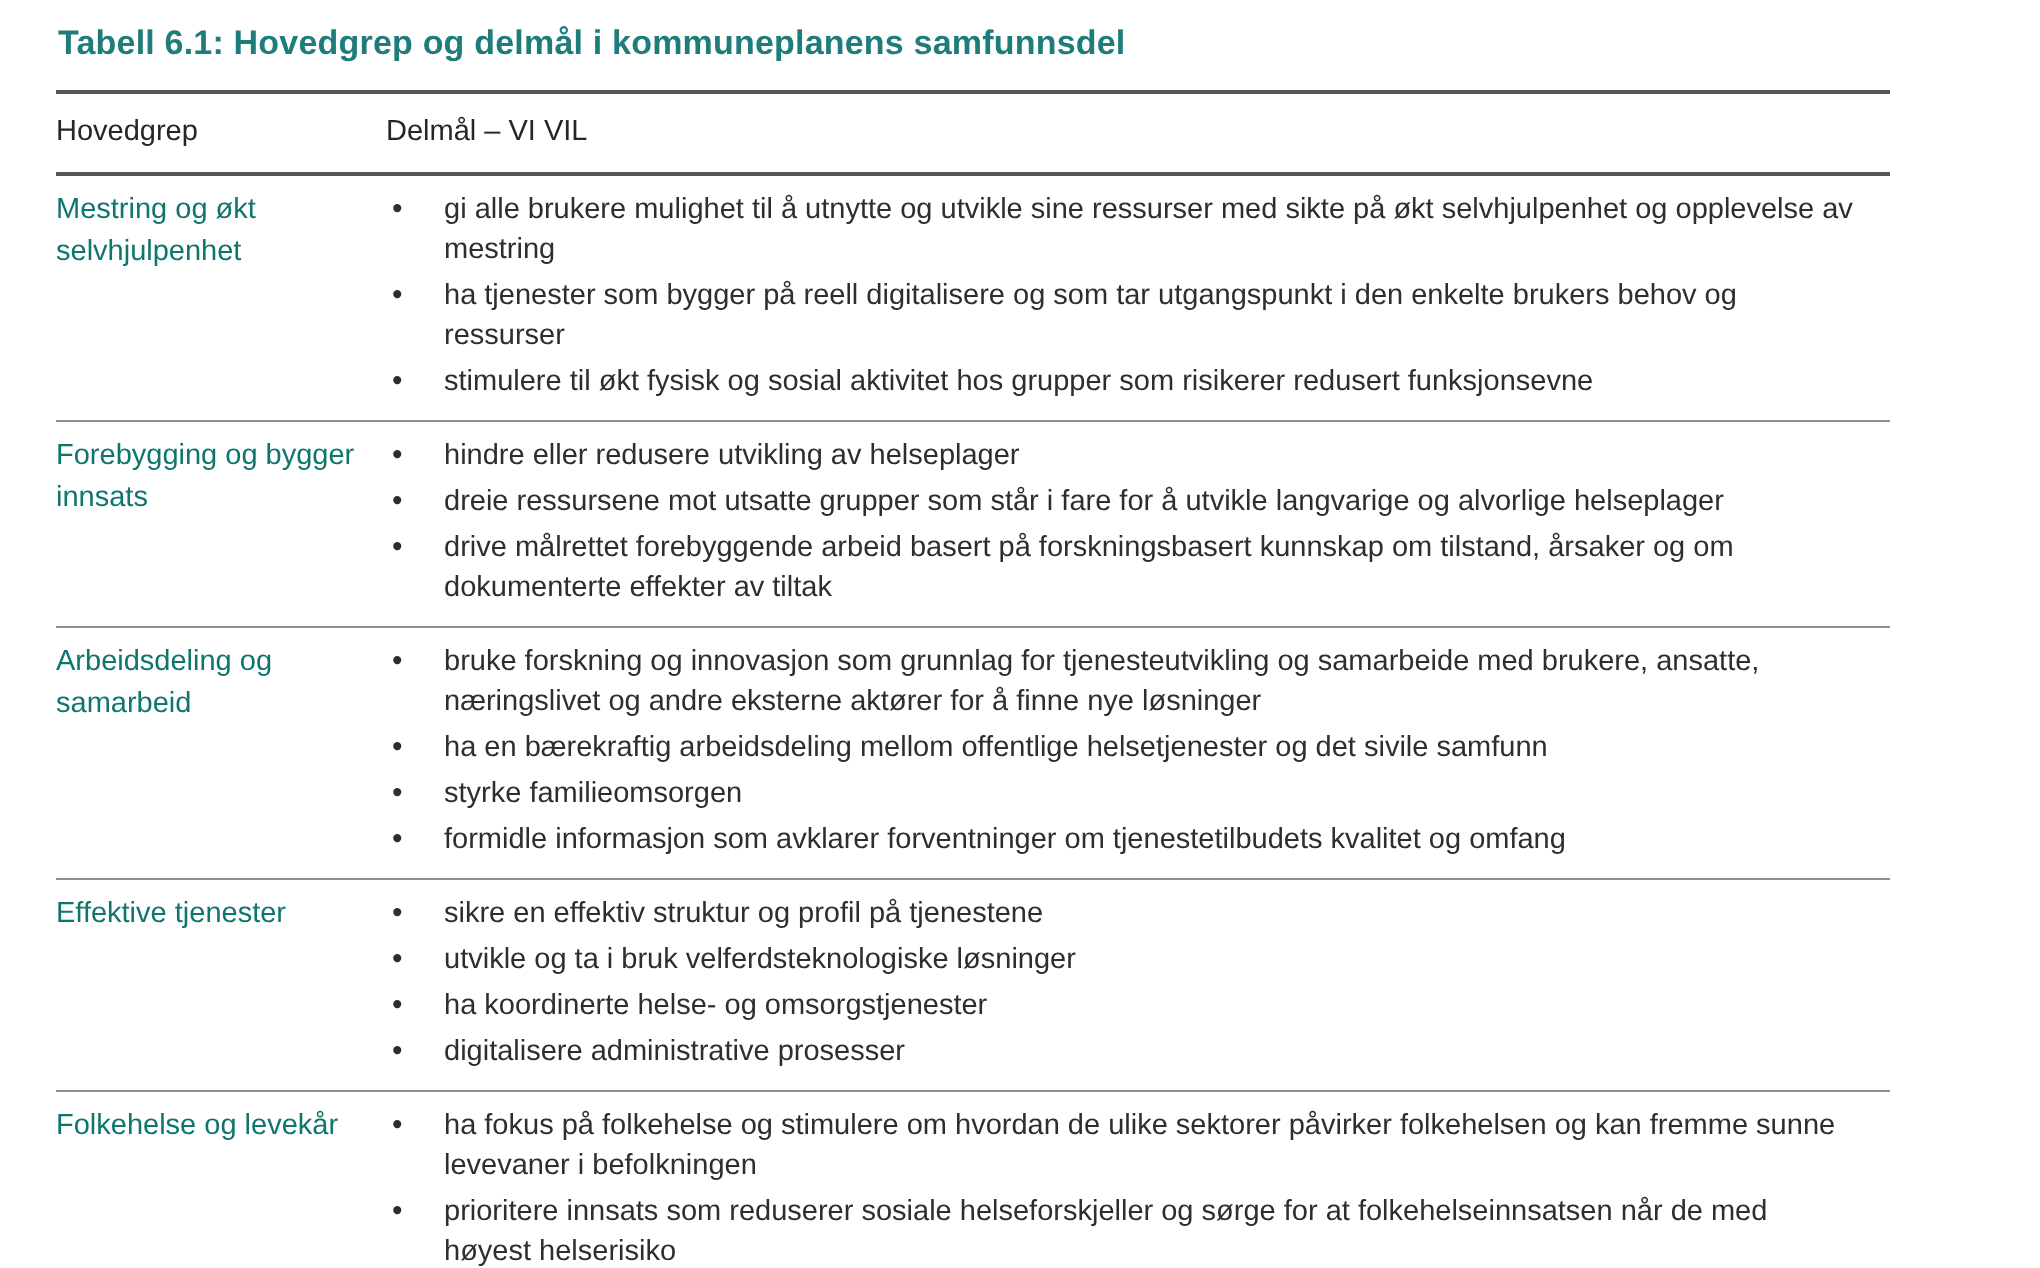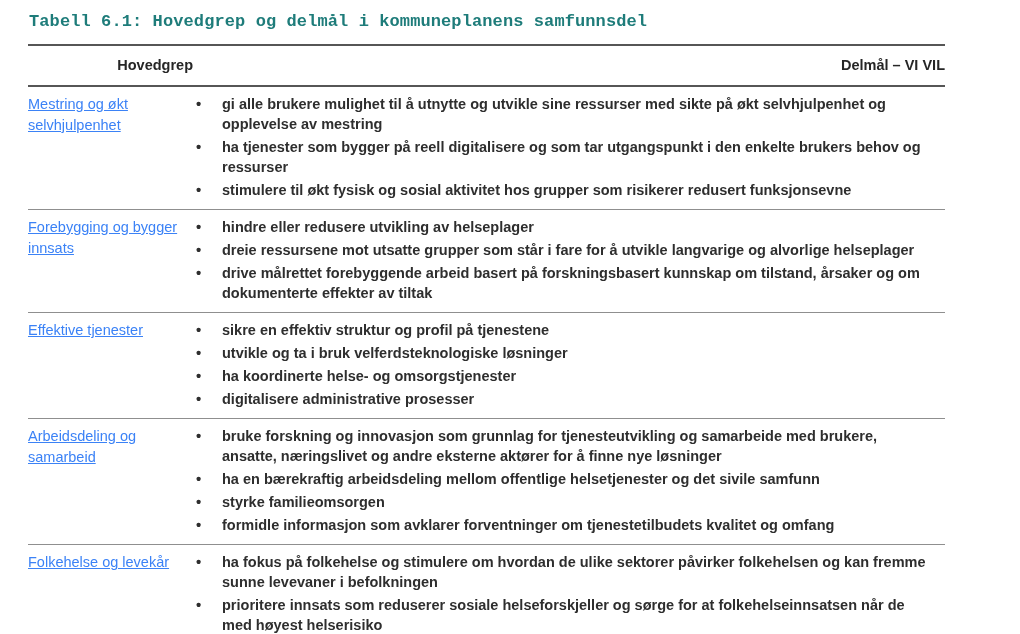--- a/index.html
+++ b/index.html
@@ -16,66 +16,63 @@
   }
   .page {
     padding: 8px 75px 0 28px;
   }
   .caption {
     color: #1e7c7a;
     font-size: 17px;
     font-weight: bold;
     margin: 4px 0 13px 1px;
     letter-spacing: 0.1px;
-    font-family: Liberation Mono, monospace;
   }
   table.goals {
     border-collapse: collapse;
     width: 917px;
     table-layout: fixed;
   }
   table.goals thead th {
-    text-align: right;
+    text-align: left;
     font-size: 14.5px;
-    font-weight: bold;
+    font-weight: normal;
     color: #262626;
     padding: 11px 0 12px 0;
     border-top: 2px solid #565656;
     border-bottom: 2px solid #565656;
   }
   .col-grep { width: 165px; }
   .col-mal  { width: 752px; }
   table.goals td {
     vertical-align: top;
     font-size: 14.5px;
     padding: 7px 0 6px 0;
     border-bottom: 1px solid #8f8f8f;
   }
   table.goals tbody tr:last-child td {
     border-bottom: 2px solid #565656;
   }
   td.grep {
     line-height: 21px;
     padding-right: 14px;
-    color: #3b82f6;
-    text-decoration: underline;
+    color: #0f766e;
   }
   ul.delmal {
     margin: 0;
     padding: 0;
     list-style: none;
   }
   ul.delmal li {
     position: relative;
     padding-left: 29px;
     padding-right: 18px;
     line-height: 20px;
     margin: 0 0 3px 0;
     color: #2e2e2e;
-    font-weight: bold;
   }
   ul.delmal li::before {
     content: "\2022";
     position: absolute;
     left: 3px;
     top: 0;
     font-size: 15px;
   }
 </style>
 </head>
@@ -114,39 +111,39 @@
         <td>
           <ul class="delmal">
             <li>hindre eller redusere utvikling av helseplager</li>
             <li>dreie ressursene mot utsatte grupper som står i fare for å utvikle langvarige og alvorlige helseplager</li>
             <li>drive målrettet forebyggende arbeid basert på forskningsbasert kunnskap om tilstand, årsaker og om dokumenterte effekter av tiltak</li>
           </ul>
         </td>
       </tr>
 
       <tr>
+        <td class="grep">Arbeidsdeling og samarbeid</td>
+        <td>
+          <ul class="delmal">
+            <li>bruke forskning og innovasjon som grunnlag for tjenesteutvikling og samarbeide med brukere, ansatte, næringslivet og andre eksterne aktører for å finne nye løsninger</li>
+            <li>ha en bærekraftig arbeidsdeling mellom offentlige helsetjenester og det sivile samfunn</li>
+            <li>styrke familieomsorgen</li>
+            <li>formidle informasjon som avklarer forventninger om tjenestetilbudets kvalitet og omfang</li>
+          </ul>
+        </td>
+      </tr>
+
+      <tr>
         <td class="grep">Effektive tjenester</td>
         <td>
           <ul class="delmal">
             <li>sikre en effektiv struktur og profil på tjenestene</li>
             <li>utvikle og ta i bruk velferdsteknologiske løsninger</li>
             <li>ha koordinerte helse- og omsorgstjenester</li>
             <li>digitalisere administrative prosesser</li>
-          </ul>
-        </td>
-      </tr>
-
-      <tr>
-        <td class="grep">Arbeidsdeling og samarbeid</td>
-        <td>
-          <ul class="delmal">
-            <li>bruke forskning og innovasjon som grunnlag for tjenesteutvikling og samarbeide med brukere, ansatte, næringslivet og andre eksterne aktører for å finne nye løsninger</li>
-            <li>ha en bærekraftig arbeidsdeling mellom offentlige helsetjenester og det sivile samfunn</li>
-            <li>styrke familieomsorgen</li>
-            <li>formidle informasjon som avklarer forventninger om tjenestetilbudets kvalitet og omfang</li>
           </ul>
         </td>
       </tr>
 
       <tr>
         <td class="grep">Folkehelse og levekår</td>
         <td>
           <ul class="delmal">
             <li>ha fokus på folkehelse og stimulere om hvordan de ulike sektorer påvirker folkehelsen og kan fremme sunne levevaner i befolkningen</li>
             <li>prioritere innsats som reduserer sosiale helseforskjeller og sørge for at folkehelseinnsatsen når de med høyest helserisiko</li>

